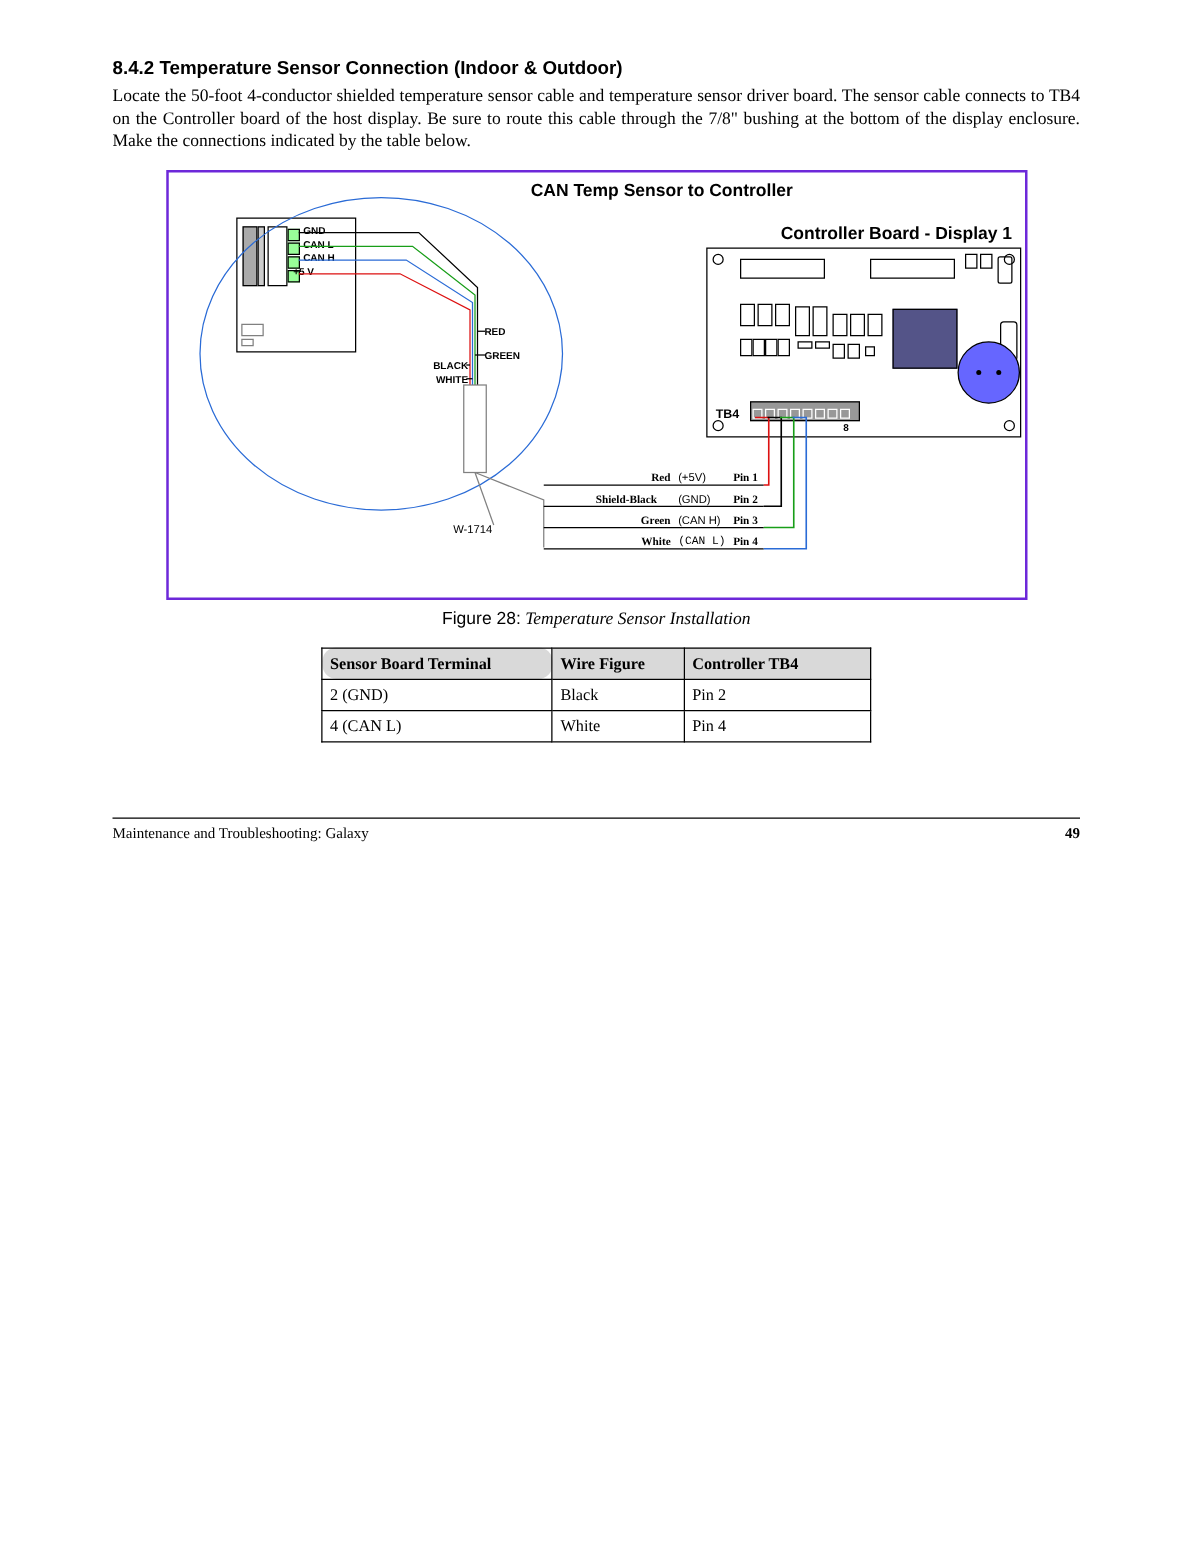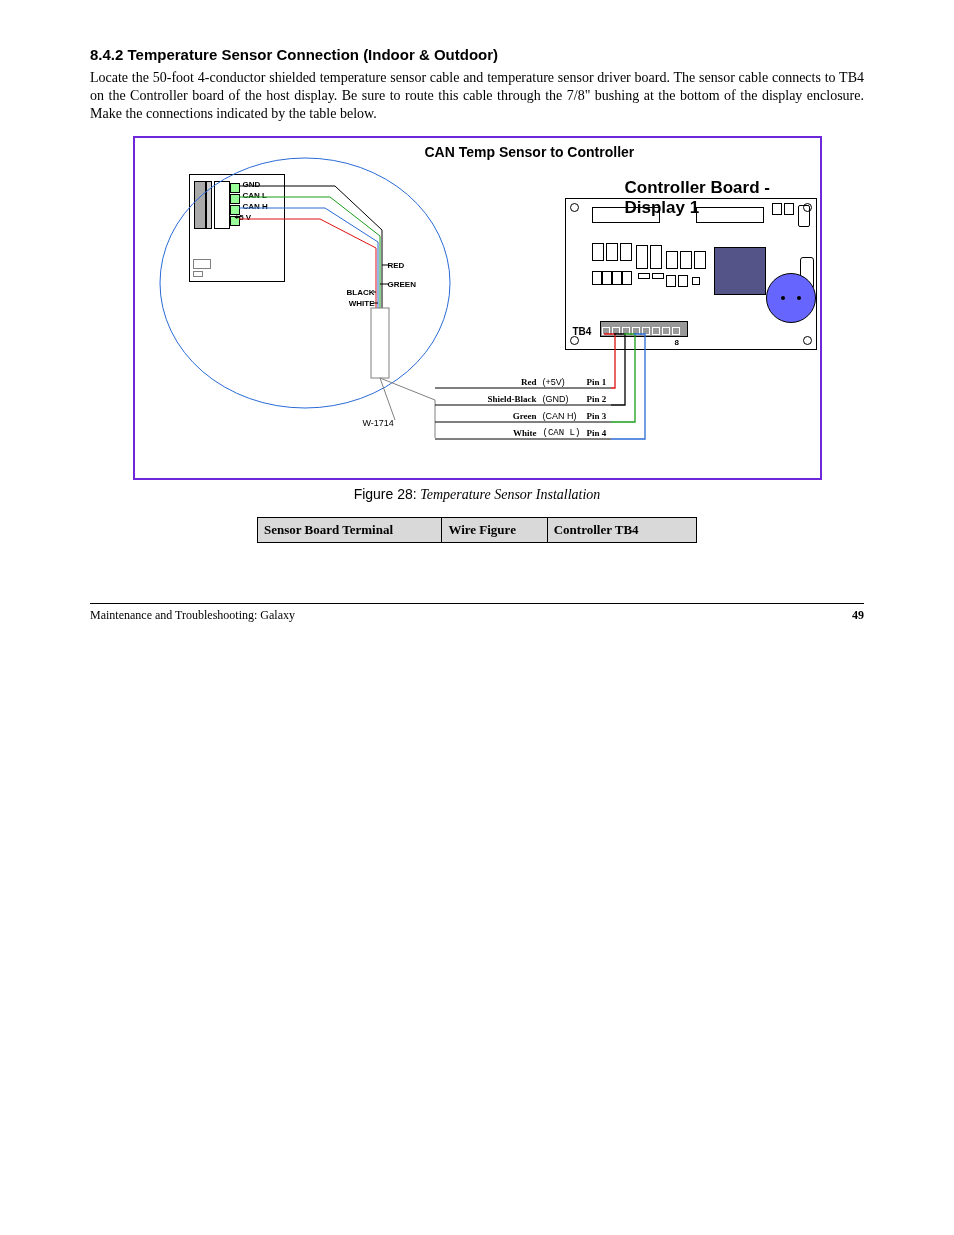--- a/index.html
+++ b/index.html
@@ -88,21 +88,21 @@
   .tiny-hash { position:absolute; border:1px solid #808080; }
   .lbl { position:absolute; font-size:8px; font-family:Arial,Helvetica,sans-serif; font-weight:bold; }
   .lbl-big { font-weight:bold; font-size:11px; }
   
   .ctrl-board {
     position:absolute;
     left:430px; top:60px;
     width:250px; height:150px;
     border:1px solid #000;
   }
-  .ctrl-title { position:absolute; left:490px; top:40px; font-weight:bold; font-size:17px; }
+  .ctrl-title { position:absolute; left:490px; top:40px; font-weight:bold; font-size:14px; }
   .header-rect { position:absolute; border:1px solid #000; }
   .chip { position:absolute; border:1px solid #000; background:#fff; }
   .tb4-block { position:absolute; border:1px solid #000; background:#989898; }
   .tb4-pin { width:6px;height:6px;border:1px solid #fff; display:inline-block; margin:2px 1px 0 1px; }
   .circle-hole { position:absolute; width:7px;height:7px;border:1px solid #000; border-radius:50%; }
   .blue-disc { position:absolute; width:48px;height:48px;border-radius:50%; background:#6666ff; border:1px solid #000; }
   .blue-dot { position:absolute; width:4px;height:4px; background:#000; border-radius:50%; }
   
   .wire-row { position:absolute; font-size:9px; font-family:"Times New Roman",serif; font-weight:bold; }
   
@@ -187,21 +187,21 @@
 
     <div class="tb4-block" style="left:34px;top:122px;width:86px;height:14px;">
       <span class="tb4-pin"></span><span class="tb4-pin"></span><span class="tb4-pin"></span><span class="tb4-pin"></span><span class="tb4-pin"></span><span class="tb4-pin"></span><span class="tb4-pin"></span><span class="tb4-pin"></span>
     </div>
   </div>
 
   <div class="lbl lbl-big" style="left:438px;top:188px;font-size:10px;">TB4</div>
   <div class="lbl" style="left:540px;top:200px;">8</div>
 
   <div class="wire-row" style="left:342px;top:239px;text-align:right;width:60px;">Red</div>
-  <div class="wire-row" style="left:342px;top:256px;text-align:right;width:60px;">Shield-Black</div>
+  <div class="wire-row" style="left:342px;top:256px;width:60px;">Shield-Black</div>
   <div class="wire-row" style="left:342px;top:273px;text-align:right;width:60px;">Green</div>
   <div class="wire-row" style="left:342px;top:290px;text-align:right;width:60px;">White</div>
 
   <div class="wire-row" style="left:408px;top:239px;font-family:Arial;font-weight:normal;">(+5V)</div>
   <div class="wire-row" style="left:408px;top:256px;font-family:Arial;font-weight:normal;">(GND)</div>
   <div class="wire-row" style="left:408px;top:273px;font-family:Arial;font-weight:normal;">(CAN H)</div>
   <div class="wire-row" style="left:408px;top:290px;font-family:Liberation Mono, monospace;font-weight:normal;">(CAN L)</div>
 
   <div class="wire-row" style="left:452px;top:239px;">Pin 1</div>
   <div class="wire-row" style="left:452px;top:256px;">Pin 2</div>
@@ -243,25 +243,35 @@
 </div>
 
 <div class="fig-caption">
   <span class="fig-ref">Figure 28:</span>
   <span>Temperature Sensor Installation</span>
 </div>
 
 <table class="pin-table">
   <thead>
     <tr>
-      <th style="width:42%;">Sensor Board Terminal</th>
+      <th style="width:42%;border-radius:11px;">Sensor Board Terminal</th>
       <th style="width:24%;">Wire Figure</th>
       <th style="width:34%;">Controller TB4</th>
     </tr>
   </thead>
   <tbody>
+    <tr>
+      <td>2 (GND)</td>
+      <td>Black</td>
+      <td>Pin 2</td>
+    </tr>
+    <tr>
+      <td>4 (CAN L)</td>
+      <td>White</td>
+      <td>Pin 4</td>
+    </tr>
   </tbody>
 </table>
 
 <div class="footer">
   <span>Maintenance and Troubleshooting: Galaxy</span>
   <span style="font-weight:bold;">49</span>
 </div>
 
 </body></html>

